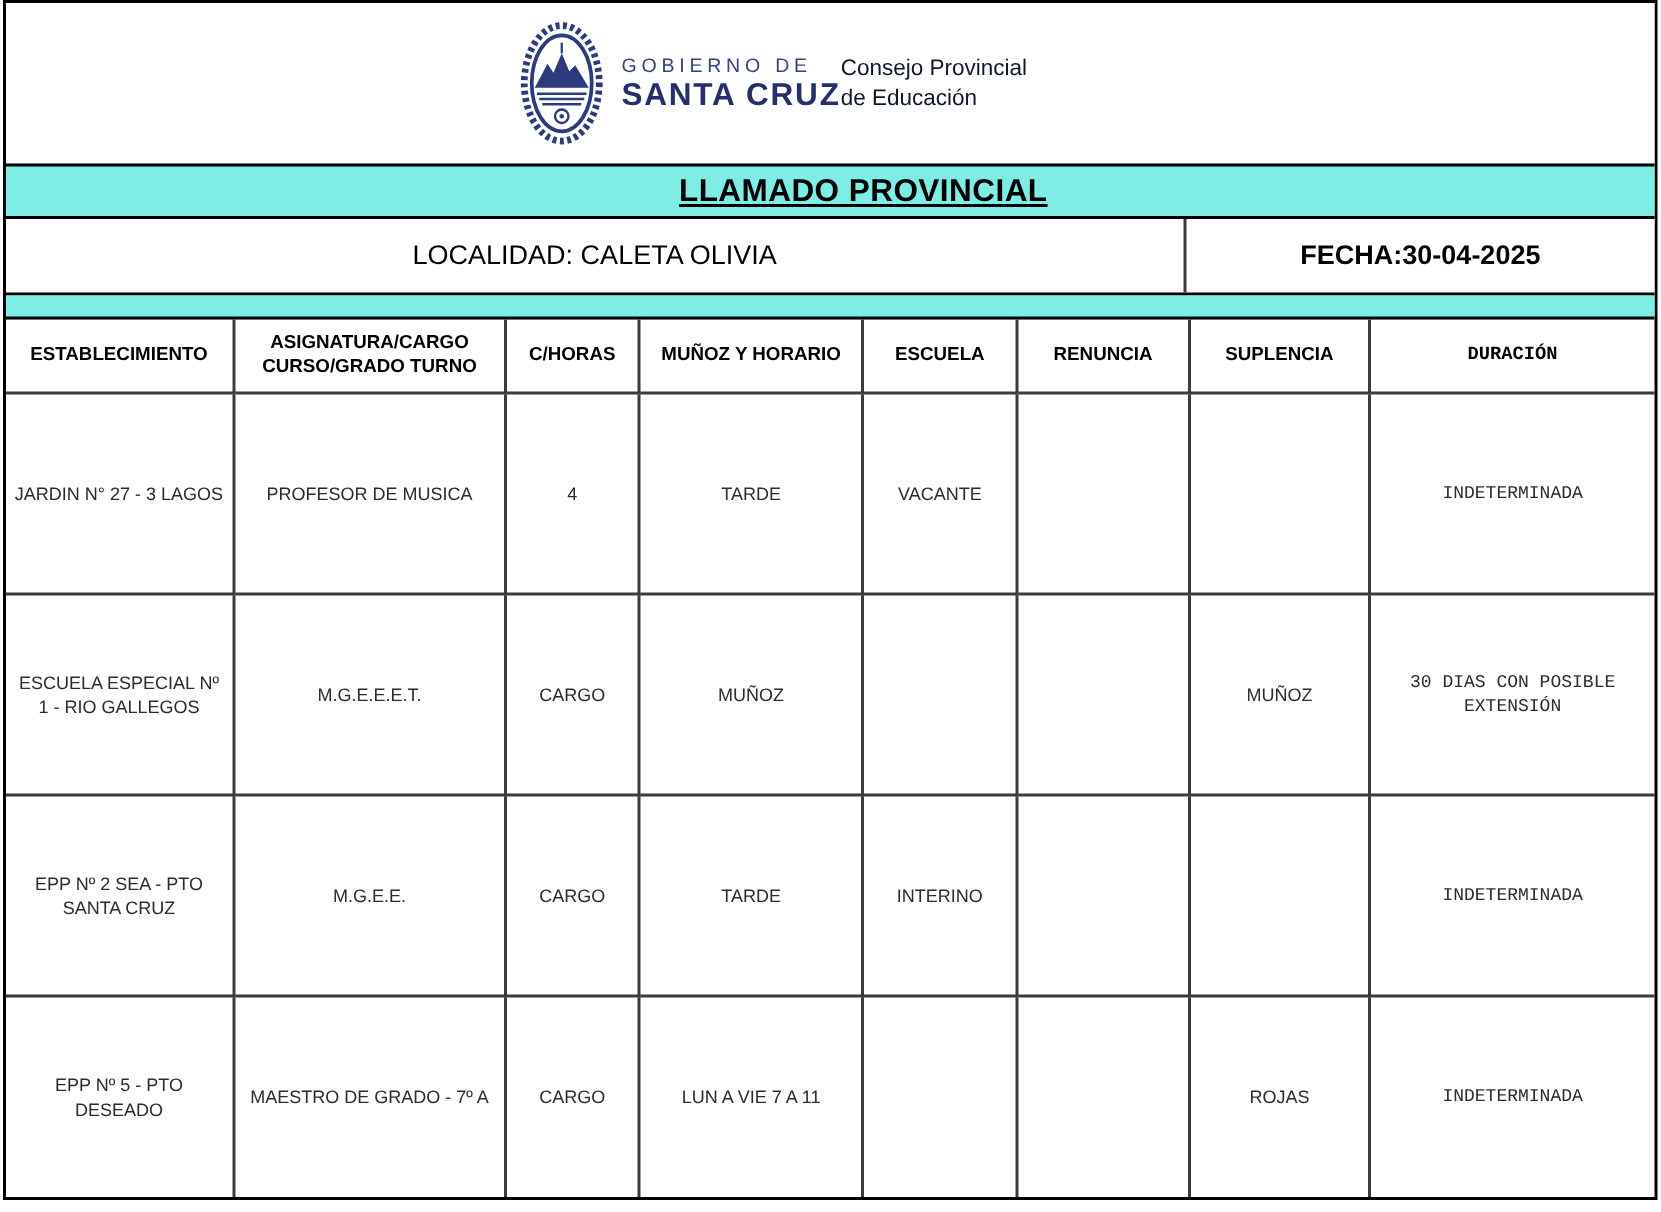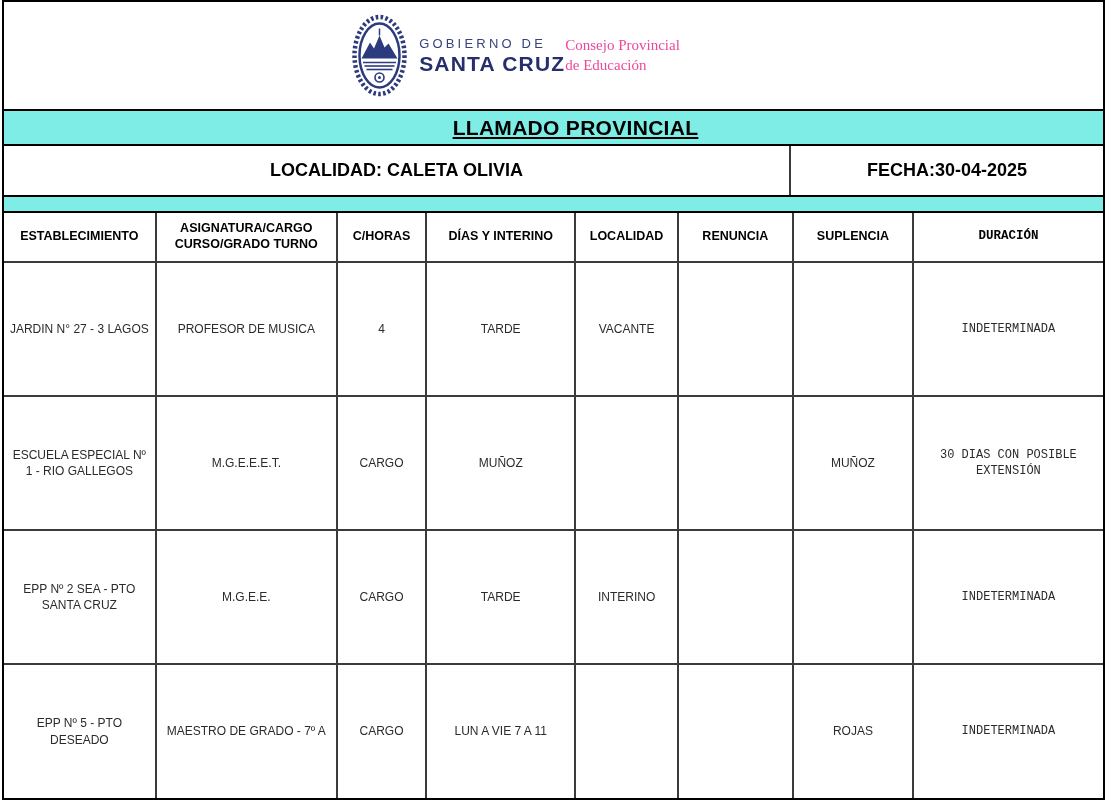--- a/index.html
+++ b/index.html
@@ -46,23 +46,22 @@
     font-size: 21px;
     font-weight: bold;
     letter-spacing: 1.2px;
     color: #262f6b;
     white-space: nowrap;
     margin-top: 1px;
   }
   .council-text {
     font-size: 15px;
     line-height: 1.3;
-    color: #ec4899;
+    color: #0f172a;
     white-space: nowrap;
-    font-family: Liberation Serif, serif;
   }
 
   
   .title-band {
     height: 37px;
     flex: none;
     background: #7dede6;
     border-top: 2px solid #000;
     border-bottom: 2px solid #000;
     display: flex;
@@ -86,21 +85,21 @@
     border-bottom: 2px solid #000;
     background: #fff;
   }
   .meta-left {
     width: 71.6%;
     border-right: 2px solid #3b3b3b;
     display: flex;
     align-items: center;
     justify-content: center;
     font-size: 18px;
-    font-weight: bold;
+    font-weight: normal;
     color: #000;
   }
   .meta-right {
     flex: 1;
     display: flex;
     align-items: center;
     justify-content: center;
     font-size: 18px;
     font-weight: bold;
     color: #000;
@@ -201,22 +200,22 @@
       <col style="width:10.5%">
       <col style="width:10.9%">
       <col style="width:17.3%">
     </colgroup>
     <thead>
       <tr>
         <th>ESTABLECIMIENTO</th>
         <th>ASIGNATURA/CARGO
 CURSO/GRADO TURNO</th>
         <th>C/HORAS</th>
-        <th>DÍAS Y INTERINO</th>
-        <th>LOCALIDAD</th>
+        <th>MUÑOZ Y HORARIO</th>
+        <th>ESCUELA</th>
         <th>RENUNCIA</th>
         <th>SUPLENCIA</th>
         <th>DURACIÓN</th>
       </tr>
     </thead>
     <tbody>
       <tr>
         <td>JARDIN N° 27 - 3 LAGOS</td>
         <td>PROFESOR DE MUSICA</td>
         <td>4</td>

